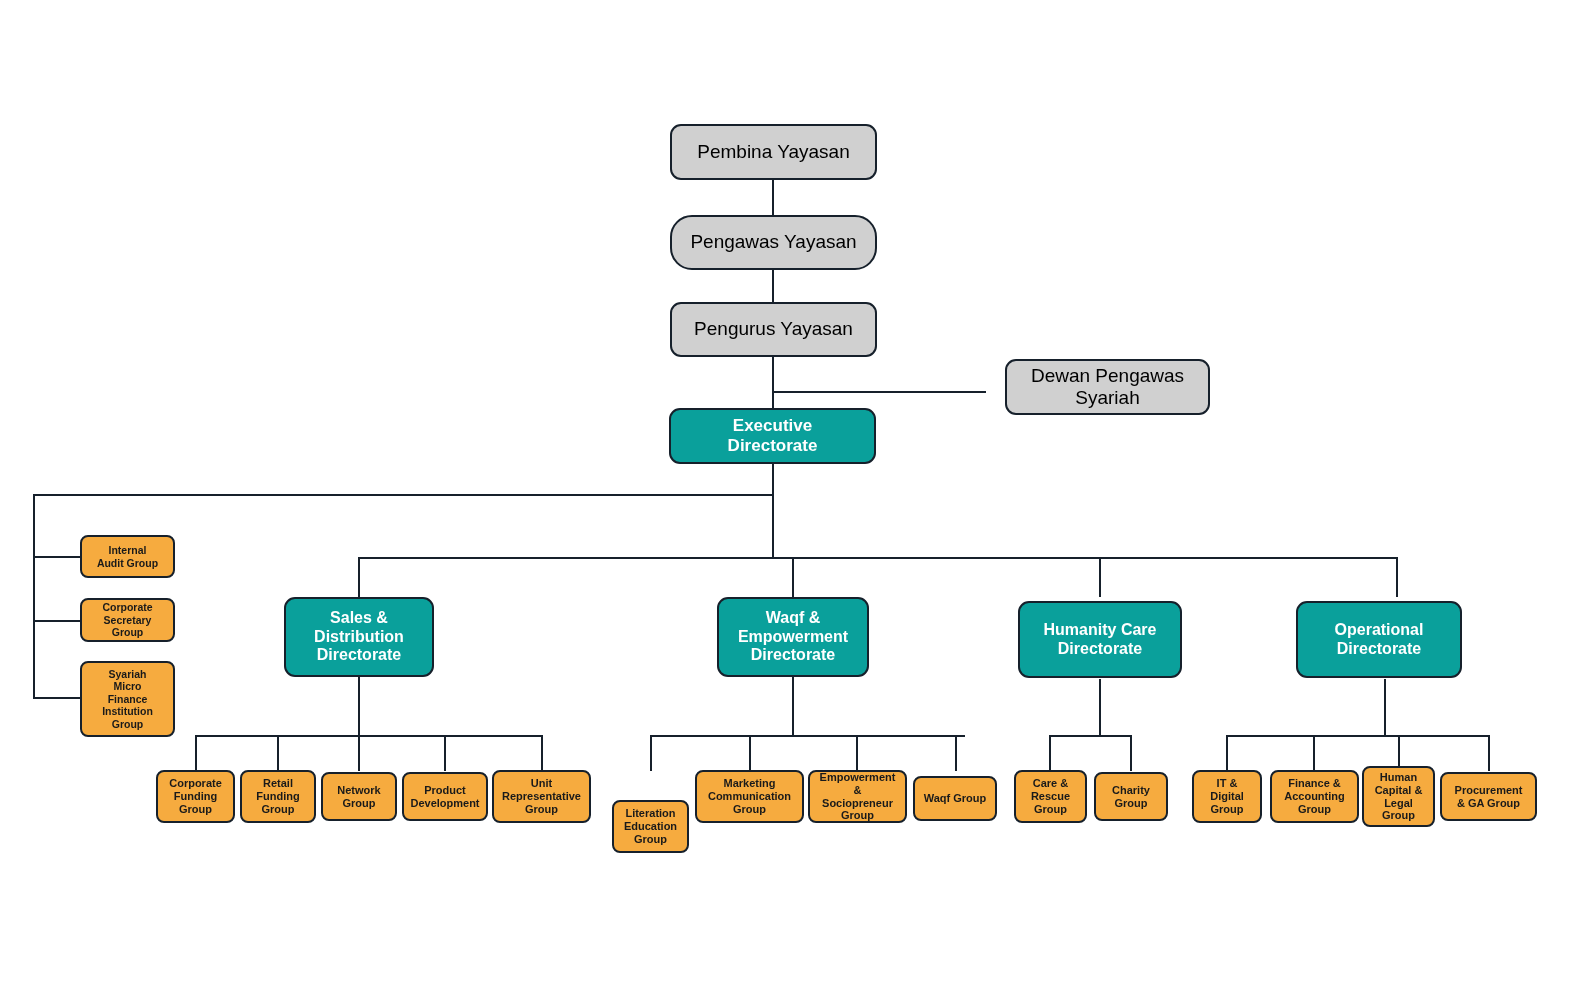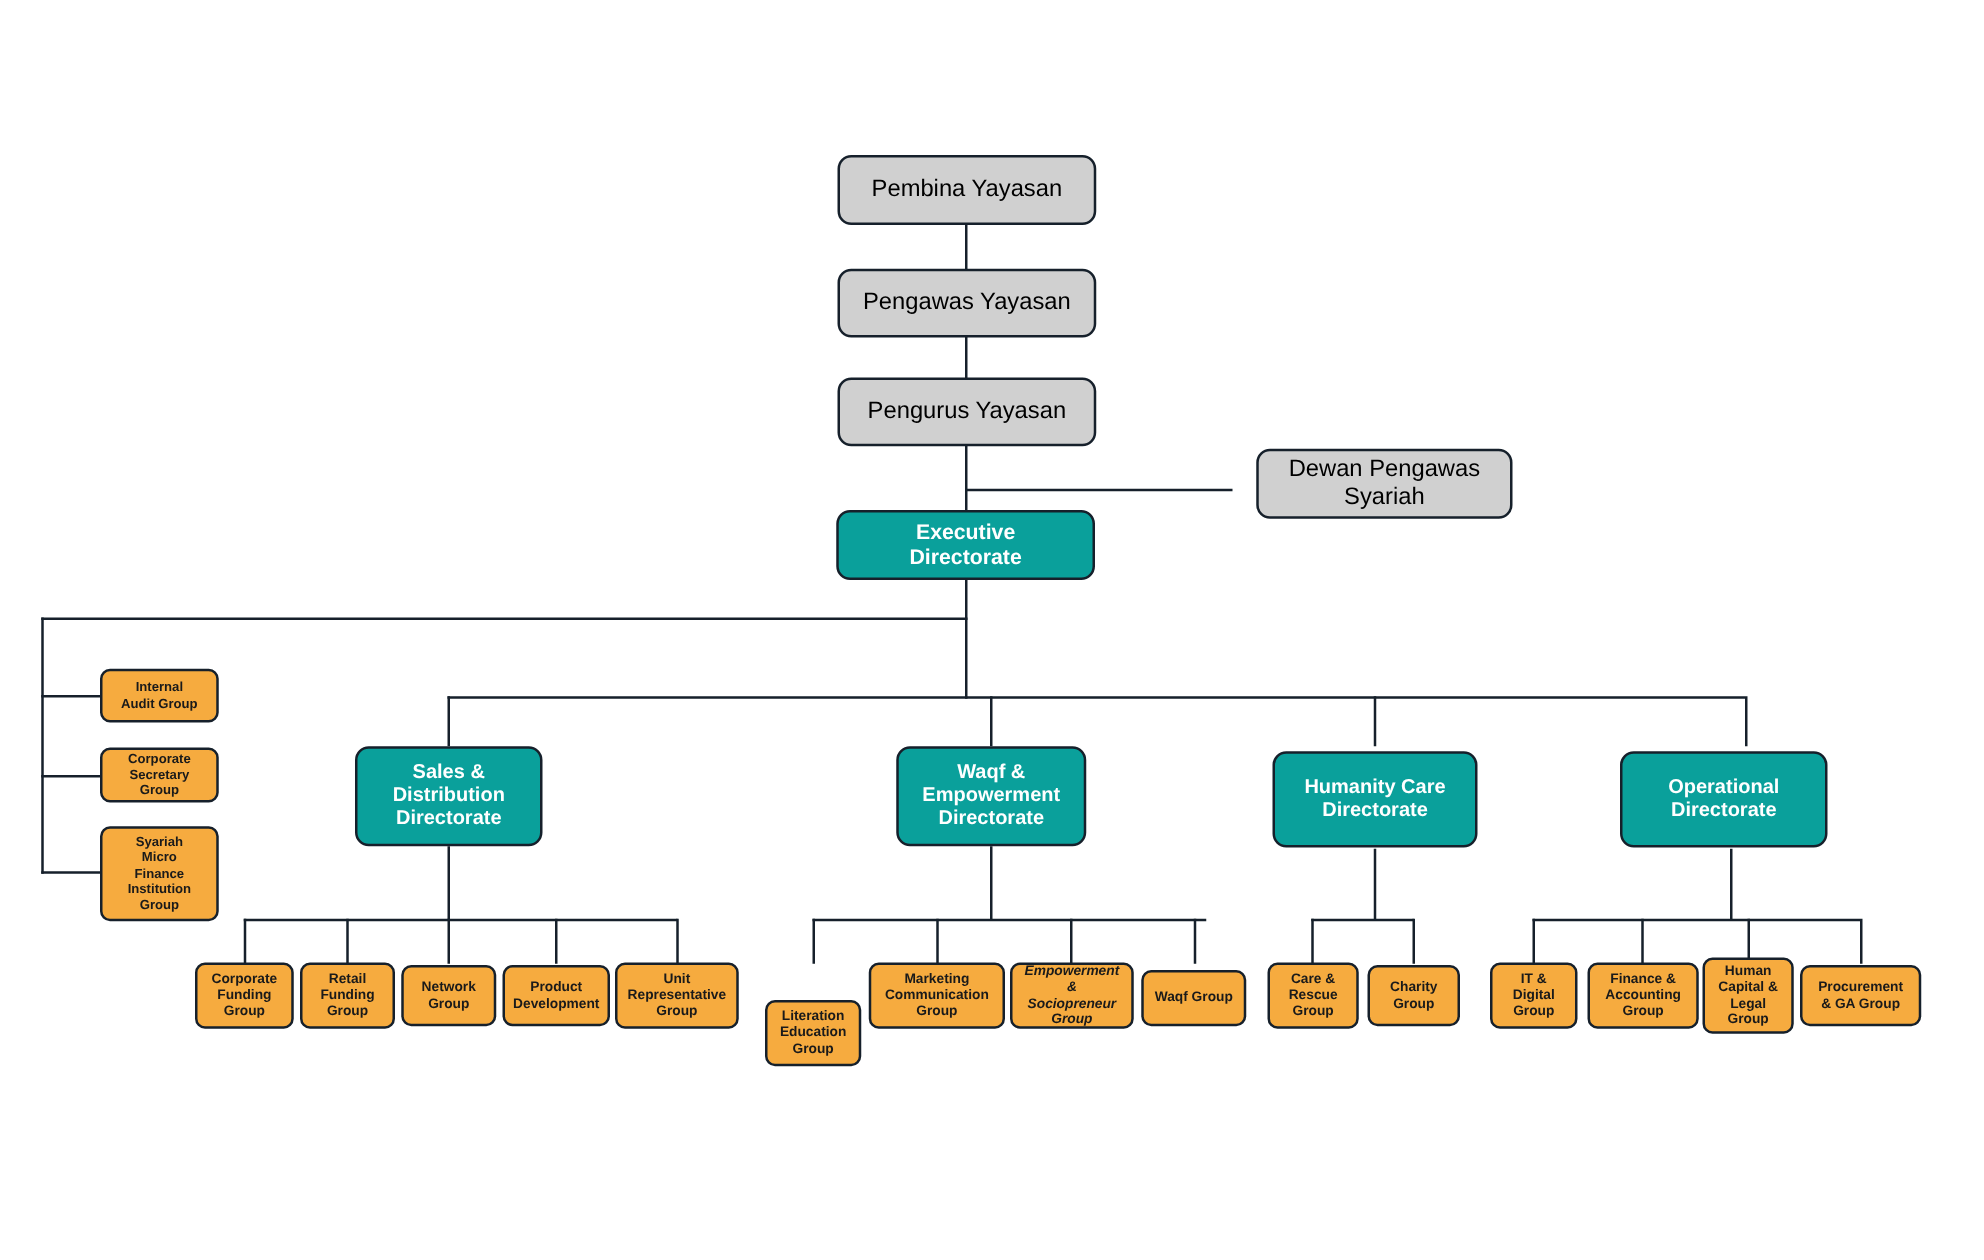--- a/index.html
+++ b/index.html
@@ -121,21 +121,21 @@
   <div class="ln hl" style="left:1226px; top:735px; width:262px;"></div>
   <div class="ln vl" style="left:1226px; top:735px; height:36px;"></div>
   <div class="ln vl" style="left:1313px; top:735px; height:36px;"></div>
   <div class="ln vl" style="left:1398px; top:735px; height:36px;"></div>
   <div class="ln vl" style="left:1488px; top:735px; height:36px;"></div>
 
   <div class="node gray" style="left:670px; top:124px; width:207px; height:56px;">
     <span class="lbl">Pembina Yayasan</span>
   </div>
 
-  <div class="node gray" style="left:670px; top:215px; width:207px; height:55px;">
+  <div class="node gray" style="left:670px; top:215px; width:207px; height:55px;border-radius:22px;">
     <span class="lbl">Pengawas Yayasan</span>
   </div>
 
   <div class="node gray" style="left:670px; top:302px; width:207px; height:55px;">
     <span class="lbl">Pengurus Yayasan</span>
   </div>
 
   <div class="node gray" style="left:985px; top:359px; width:205px; height:56px;margin-left:20px;">
     <span class="lbl">Dewan Pengawas
 Syariah</span>
@@ -209,21 +209,21 @@
   <div class="node orange" style="left:612px; top:800px; width:77px; height:53px;">
     <span class="lbl">Literation
 Education
 Group</span>
   </div>
   <div class="node orange" style="left:695px; top:770px; width:109px; height:53px;">
     <span class="lbl">Marketing
 Communication
 Group</span>
   </div>
-  <div class="node orange" style="left:808px; top:770px; width:99px; height:53px;font-style:italic;">
+  <div class="node orange" style="left:808px; top:770px; width:99px; height:53px;">
     <span class="lbl">Empowerment &amp;
 Sociopreneur
 Group</span>
   </div>
   <div class="node orange" style="left:913px; top:776px; width:84px; height:45px;">
     <span class="lbl">Waqf Group</span>
   </div>
 
   <div class="node orange" style="left:1014px; top:770px; width:73px; height:53px;">
     <span class="lbl">Care &amp;

